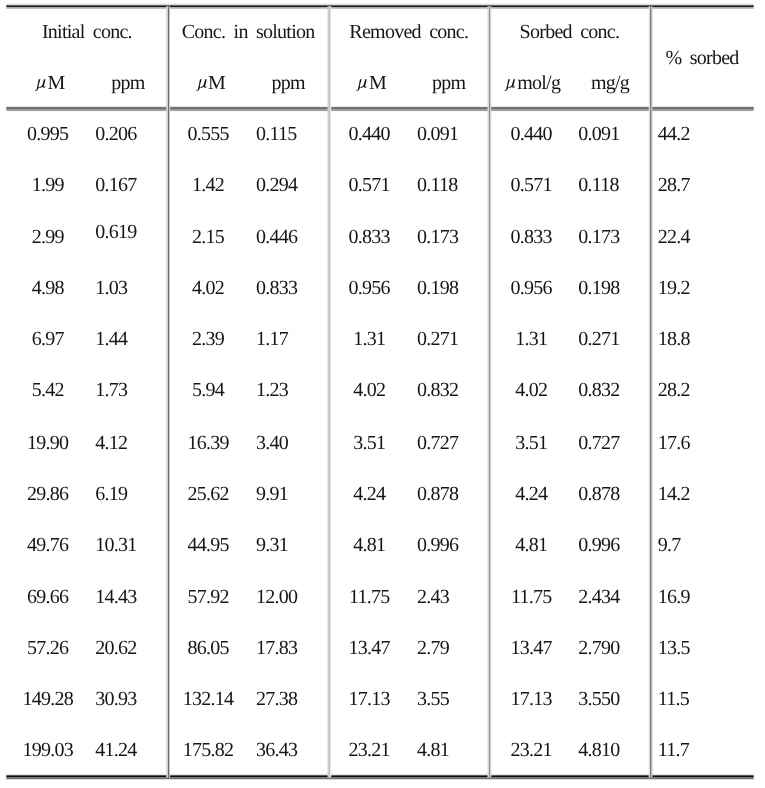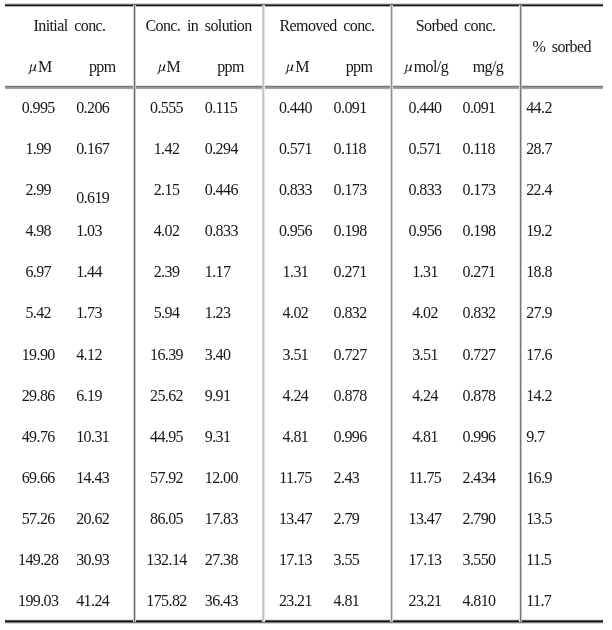--- a/index.html
+++ b/index.html
@@ -113,21 +113,21 @@
       <div class="cell ctr" style="left:166.5px;top:140.84px">1.42</div>
       <div class="cell" style="left:204.8px;top:140.84px">0.294</div>
       <div class="cell ctr" style="left:295.4px;top:140.84px">0.571</div>
       <div class="cell" style="left:333.6px;top:140.84px">0.118</div>
       <div class="cell ctr" style="left:425.0px;top:140.84px">0.571</div>
       <div class="cell" style="left:462.5px;top:140.84px">0.118</div>
       <div class="cell" style="left:526.2px;top:140.84px">28.7</div>
     </div>
     <div class="row">
       <div class="cell ctr" style="left:38.2px;top:181.98px">2.99</div>
-      <div class="cell" style="left:76.2px;top:190px">0.619</div>
+      <div class="cell" style="left:76.2px;top:178px">0.619</div>
       <div class="cell ctr" style="left:166.5px;top:181.98px">2.15</div>
       <div class="cell" style="left:204.8px;top:181.98px">0.446</div>
       <div class="cell ctr" style="left:295.4px;top:181.98px">0.833</div>
       <div class="cell" style="left:333.6px;top:181.98px">0.173</div>
       <div class="cell ctr" style="left:425.0px;top:181.98px">0.833</div>
       <div class="cell" style="left:462.5px;top:181.98px">0.173</div>
       <div class="cell" style="left:526.2px;top:181.98px">22.4</div>
     </div>
     <div class="row">
       <div class="cell ctr" style="left:38.2px;top:223.12px">4.98</div>
@@ -153,21 +153,21 @@
     </div>
     <div class="row">
       <div class="cell ctr" style="left:38.2px;top:305.40px">5.42</div>
       <div class="cell" style="left:76.2px;top:305.40px">1.73</div>
       <div class="cell ctr" style="left:166.5px;top:305.40px">5.94</div>
       <div class="cell" style="left:204.8px;top:305.40px">1.23</div>
       <div class="cell ctr" style="left:295.4px;top:305.40px">4.02</div>
       <div class="cell" style="left:333.6px;top:305.40px">0.832</div>
       <div class="cell ctr" style="left:425.0px;top:305.40px">4.02</div>
       <div class="cell" style="left:462.5px;top:305.40px">0.832</div>
-      <div class="cell" style="left:526.2px;top:305.40px">27.9</div>
+      <div class="cell" style="left:526.2px;top:305.40px">28.2</div>
     </div>
     <div class="row">
       <div class="cell ctr" style="left:38.2px;top:346.54px">19.90</div>
       <div class="cell" style="left:76.2px;top:346.54px">4.12</div>
       <div class="cell ctr" style="left:166.5px;top:346.54px">16.39</div>
       <div class="cell" style="left:204.8px;top:346.54px">3.40</div>
       <div class="cell ctr" style="left:295.4px;top:346.54px">3.51</div>
       <div class="cell" style="left:333.6px;top:346.54px">0.727</div>
       <div class="cell ctr" style="left:425.0px;top:346.54px">3.51</div>
       <div class="cell" style="left:462.5px;top:346.54px">0.727</div>

